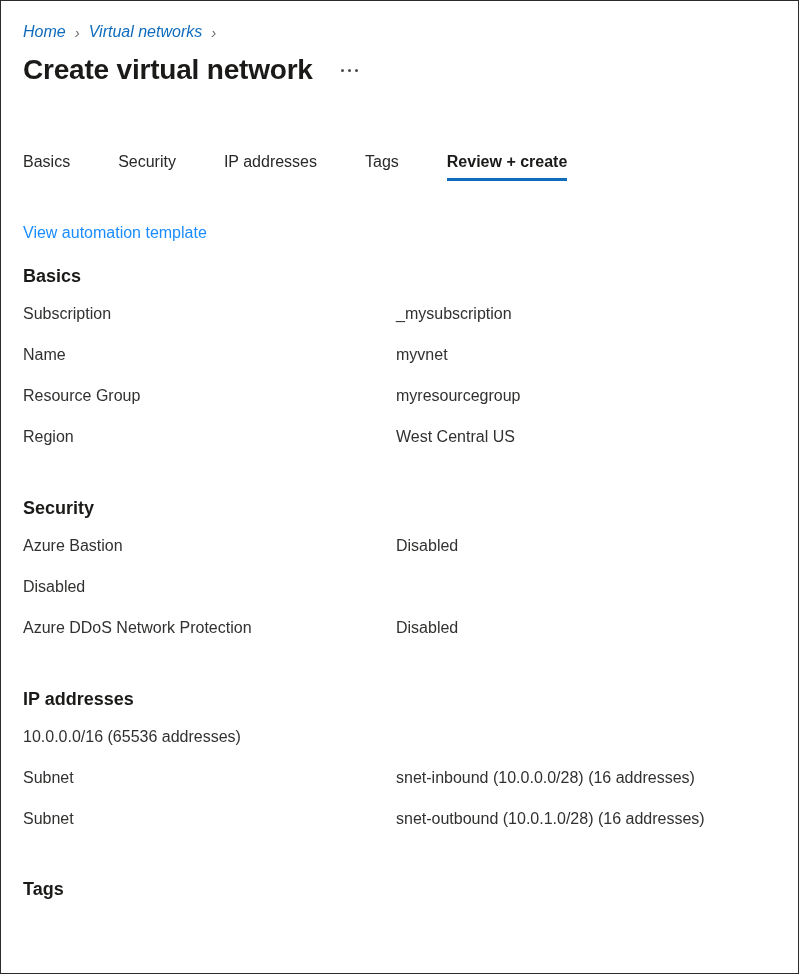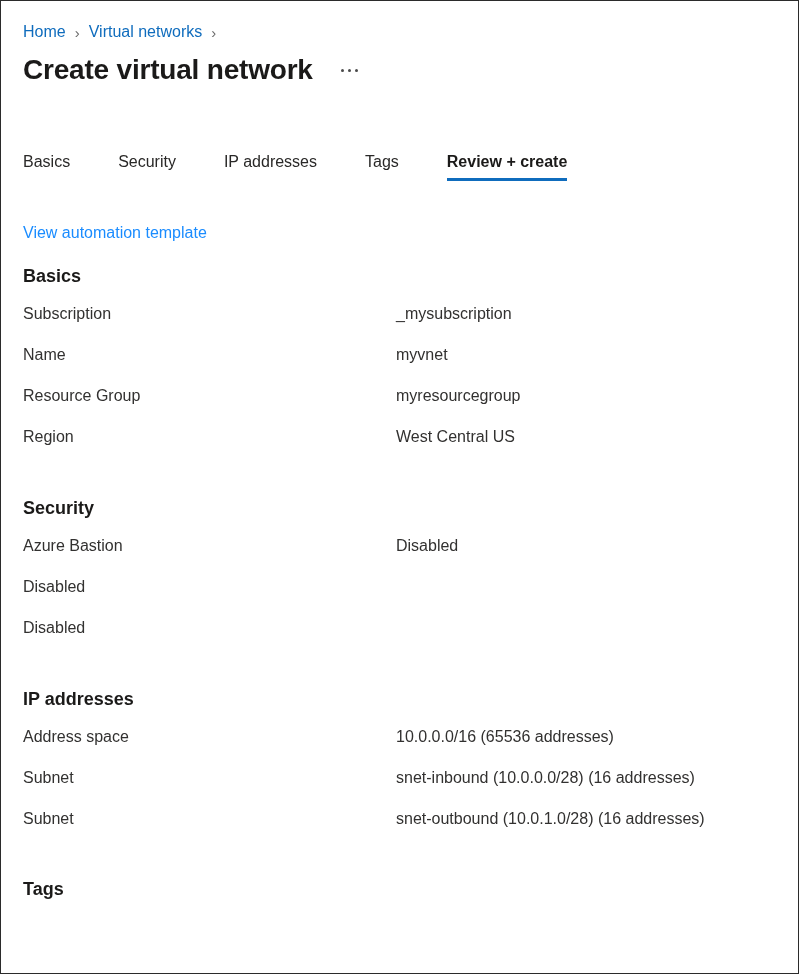--- a/index.html
+++ b/index.html
@@ -25,20 +25,21 @@
   }
 
   
   .breadcrumb {
     display: flex;
     align-items: center;
     height: 42px;
     padding-top: 20px;
     font-size: 16px;
     color: #0f6cbd;
+    font-style: italic;
   }
   .crumb-link {
     color: #0f6cbd;
     text-decoration: none;
     cursor: pointer;
     white-space: nowrap;
   }
   .crumb-sep {
     color: #6b6b6b;
     font-size: 15px;
@@ -217,30 +218,30 @@
       <h2 class="section-heading">Security</h2>
 
       <div class="kv-row">
         <div class="kv-key">Azure Bastion</div>
         <div class="kv-val">Disabled</div>
       </div>
       <div class="kv-row">
         <div class="kv-val">Disabled</div>
       </div>
       <div class="kv-row">
+        <div class="kv-key">Azure DDoS Network Protection</div>
         <div class="kv-val">Disabled</div>
       </div>
     </section>
 
     
     <section class="section sec-ip">
       <h2 class="section-heading">IP addresses</h2>
 
       <div class="kv-row">
-        <div class="kv-key">Address space</div>
         <div class="kv-val">10.0.0.0/16 (65536 addresses)</div>
       </div>
       <div class="kv-row">
         <div class="kv-key">Subnet</div>
         <div class="kv-val">snet-inbound (10.0.0.0/28) (16 addresses)</div>
       </div>
       <div class="kv-row">
         <div class="kv-key">Subnet</div>
         <div class="kv-val">snet-outbound (10.0.1.0/28) (16 addresses)</div>
       </div>

